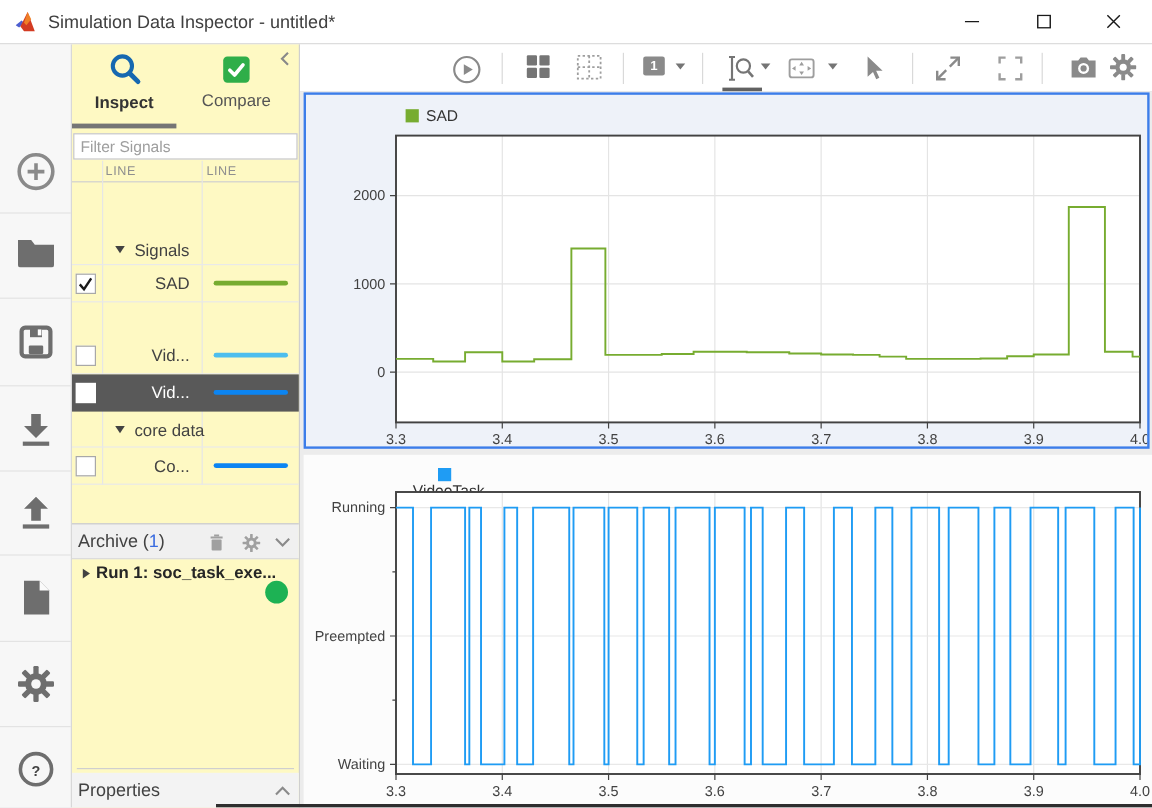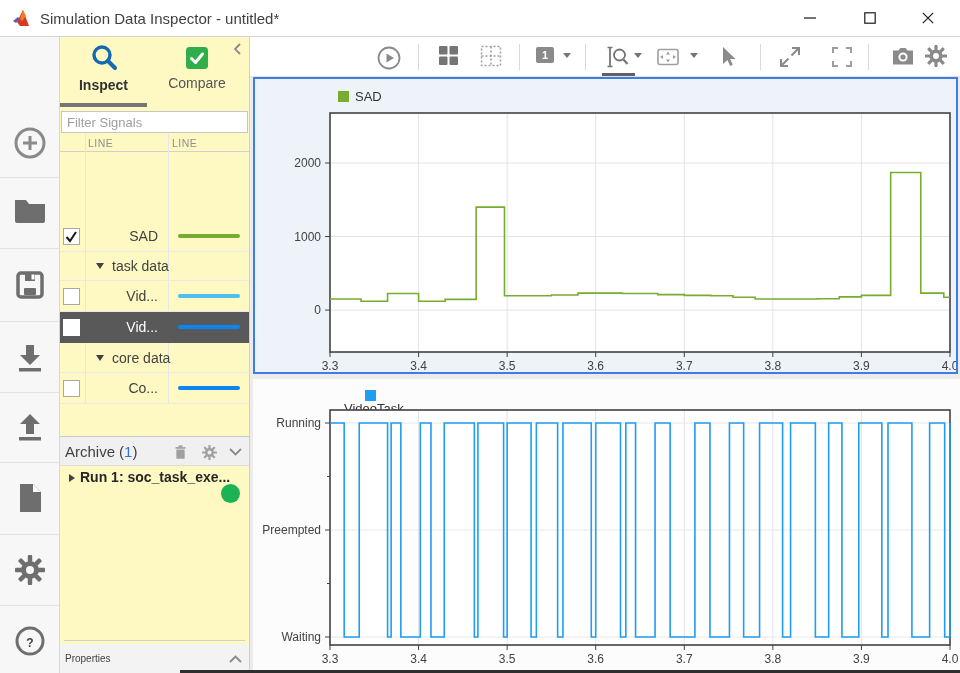--- a/index.html
+++ b/index.html
@@ -44,21 +44,21 @@
   #row-vid2 { background:#595959; border-bottom:none; }
   #row-vid2 .sname { color:#ffffff; }
   #row-vid2 .cb { border:none; }
   #archive-header { left:0; top:399px; width:189px; height:30px; background:#f0f0f0; border-top:1px solid #c9c9c9; border-bottom:1px solid #dcdcdc; display:flex; align-items:center; }
   #archive-label { font-size:15px; color:#424242; margin-left:5px; }
   .archive-count { font-size:15px; color:#424242; }
   .archive-count .blue { color:#3a6ce0; }
   #run1-row { left:0; top:429px; width:189px; height:42px; }
   #props-line { left:4px; top:603px; width:181px; height:1px; background:#cfcfcf; }
   #properties-bar { left:0; top:607px; width:189px; height:29px; background:#f3f3f3; display:flex; align-items:center; }
-  #properties-label { font-size:10px; color:#424242; margin-left:5px; }
+  #properties-label { font-size:15px; color:#424242; margin-left:5px; }
 
   
   #toolbar { left:250px; top:37px; width:710px; height:40px; background:#ffffff; border-bottom:1px solid #e3e3e3; }
   .tb-ic { top:8px; display:flex; align-items:center; justify-content:center; }
   .tb-sep { top:7px; width:1px; height:26px; background:#d9d9d9; }
   .caret { width:0; height:0; border-left:4px solid transparent; border-right:4px solid transparent; border-top:5px solid #757575; }
   #layout-one-box { width:18px; height:16px; background:#8a8a8a; border-radius:2px; color:#fff; font-size:11px; font-weight:bold; display:flex; align-items:center; justify-content:center; }
   #zoom-underline { left:352px; top:36px; width:33px; height:2.5px; background:#616161; }
 
   
@@ -194,35 +194,35 @@
   <input id="filter-input" class="abs" type="text" placeholder="Filter Signals" style="">
 
   <div id="table-header" class="abs">
     <span class="colhead abs" style="left:28px">LINE</span>
     <span class="colhead abs" style="left:112px">LINE</span>
   </div>
   <div class="col-div abs" style="left:25px;top:97px;height:270px"></div>
   <div class="col-div abs" style="left:108px;top:97px;height:270px"></div>
 
 
+  <div class="grow abs" style="top:158px">
+    <span class="tri-down" style="margin-left:36px"></span>
+    <span class="gname">Signals</span>
+  </div>
 
   <div class="srow abs" style="top:184px">
     <div class="cb abs">
       <svg width="15" height="15" viewBox="0 0 15 15">
           <path d="M2.5 8 l3.5 4 6-9" stroke="#1a1a1a" stroke-width="2" fill="none"></path>
         </svg>
     </div>
     <span class="sname abs">SAD</span>
     <div class="swatch abs" style="background-color: rgb(119, 172, 48);"></div>
   </div>
 
-  <div class="grow abs" style="top:214px;height:30px">
-    <span class="tri-down" style="margin-left:36px"></span>
-    <span class="gname">task data</span>
-  </div>
 
   <div class="srow abs" style="top:244px">
     <div class="cb abs"></div>
     <span class="sname abs">Vid...</span>
     <div class="swatch abs" style="background-color: rgb(77, 190, 238);"></div>
   </div>
 
   <div id="row-vid2" class="srow abs" style="top:275px">
     <div class="cb abs"></div>
     <span class="sname abs">Vid...</span>

